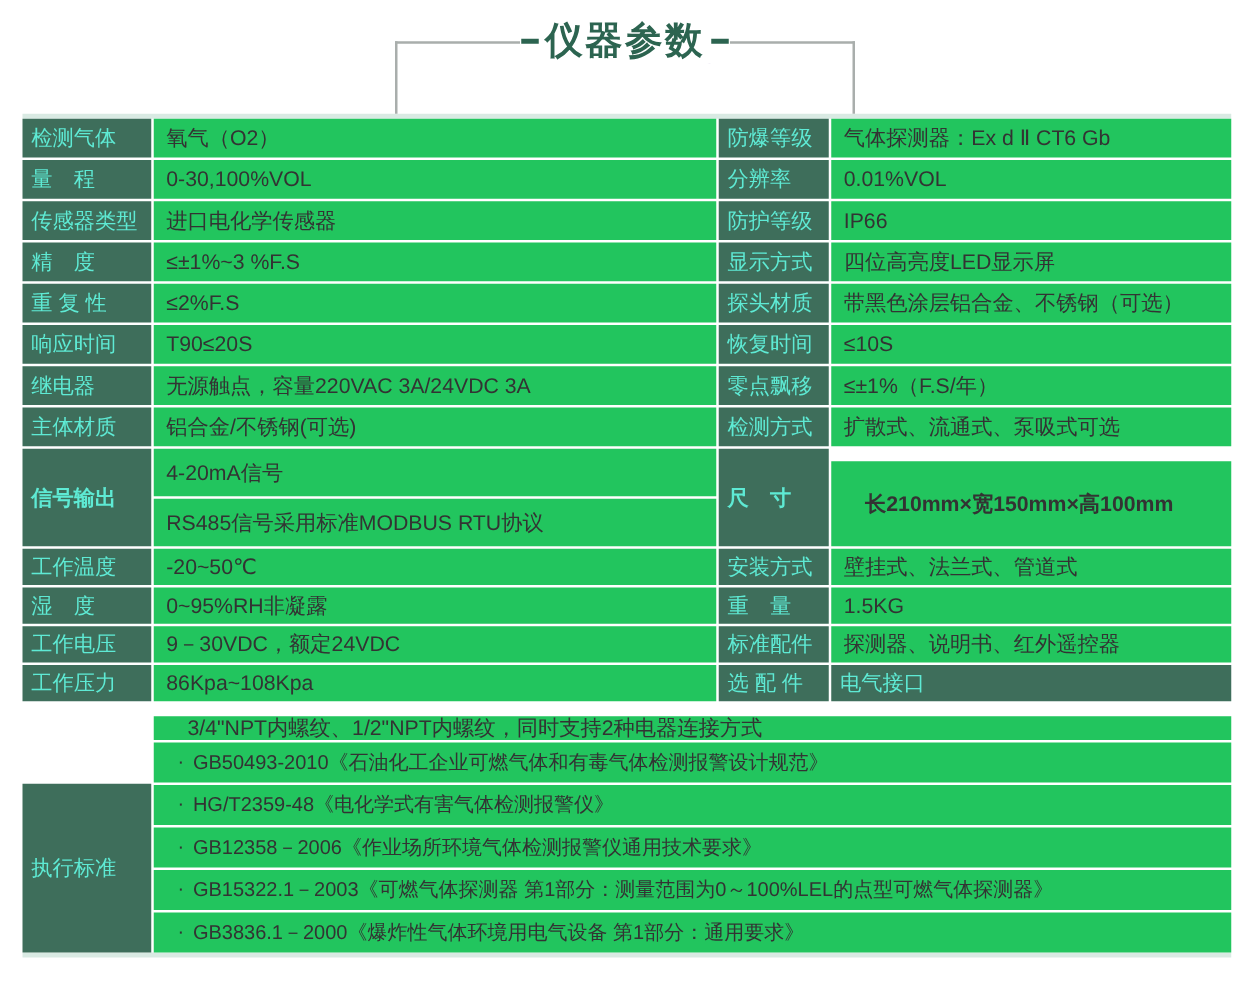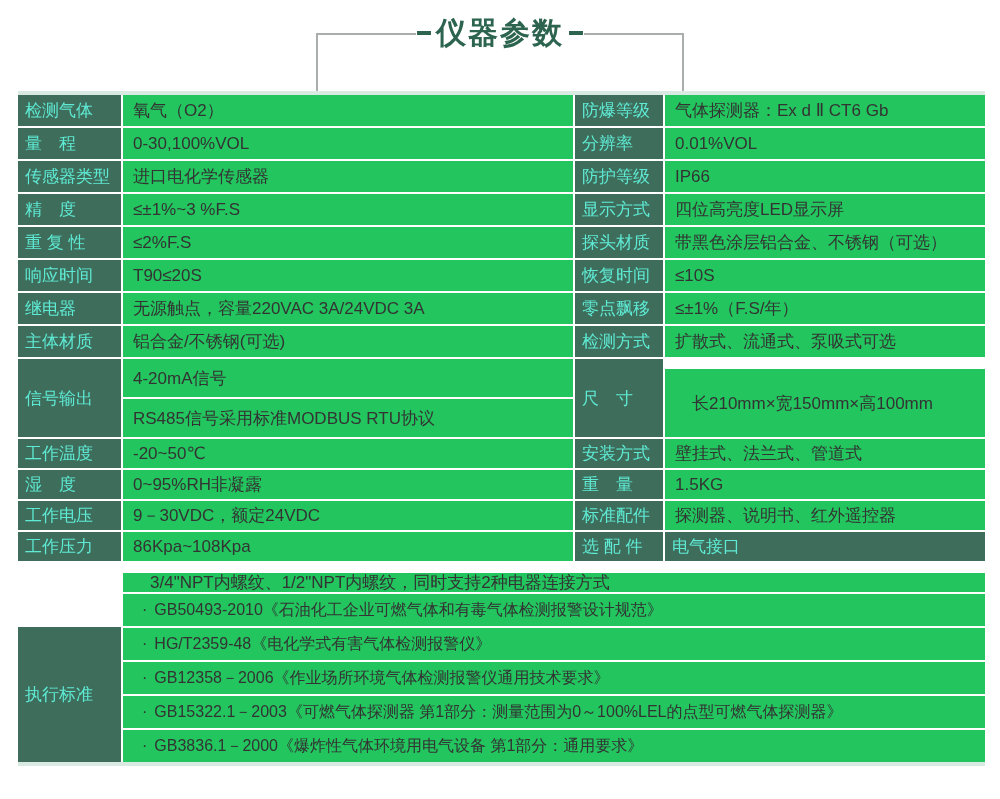--- a/index.html
+++ b/index.html
@@ -25,21 +25,21 @@
     width:967px;
     margin:0 0 0 18px;
     background:#ffffff;
     border-top:4px solid #d9eae3;
     border-bottom:4px solid #d9eae3;
   }
   .lbl{background:#3e6e5b;color:#5eead4;display:flex;align-items:center;
        padding-left:7px;font-size:17px;white-space:nowrap;}
   .val{background:#22c55e;color:#333333;display:flex;align-items:center;
        padding-left:10px;font-size:17px;white-space:nowrap;overflow:hidden;}
-  .span2r{grid-row:span 2;}
+  .span2r{grid-row:span 2;font-weight:bold;}
   .span5r{grid-row:span 5;margin-top:33px;}
   .colspan{grid-column:2/5;}
   .val.indent{padding-left:27px;margin-top:10px;}
   .val.std{font-size:16px;}
   .bullet{margin:0 7px 0 9px;font-size:16px;}
 </style>
 </head>
 <body>
 
 <div class="page">

